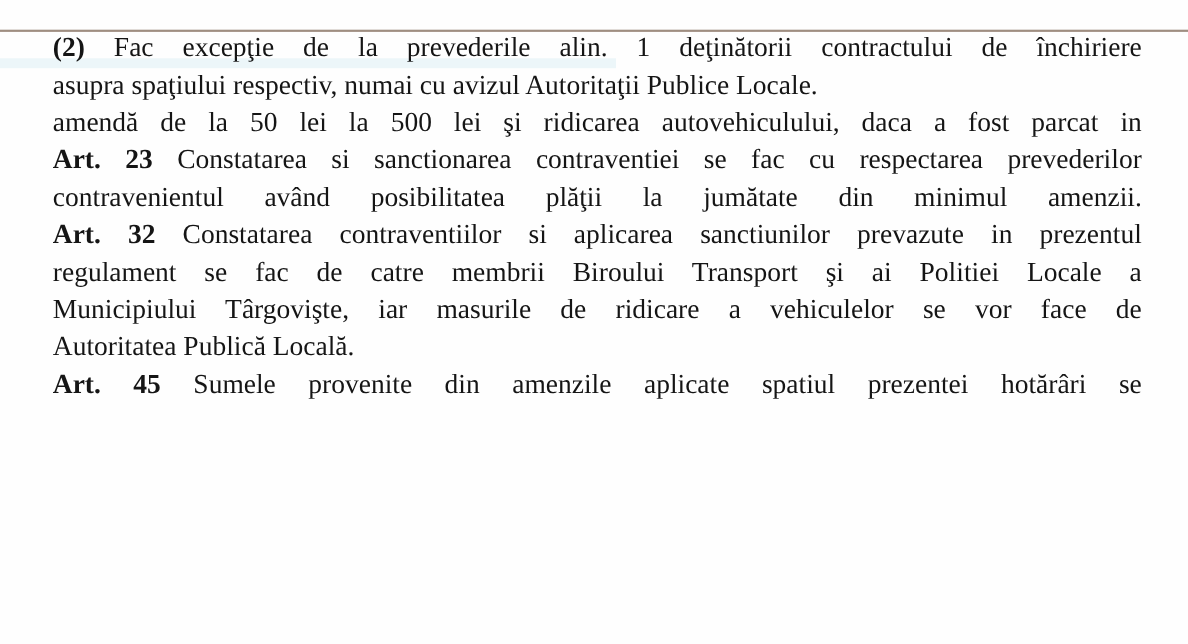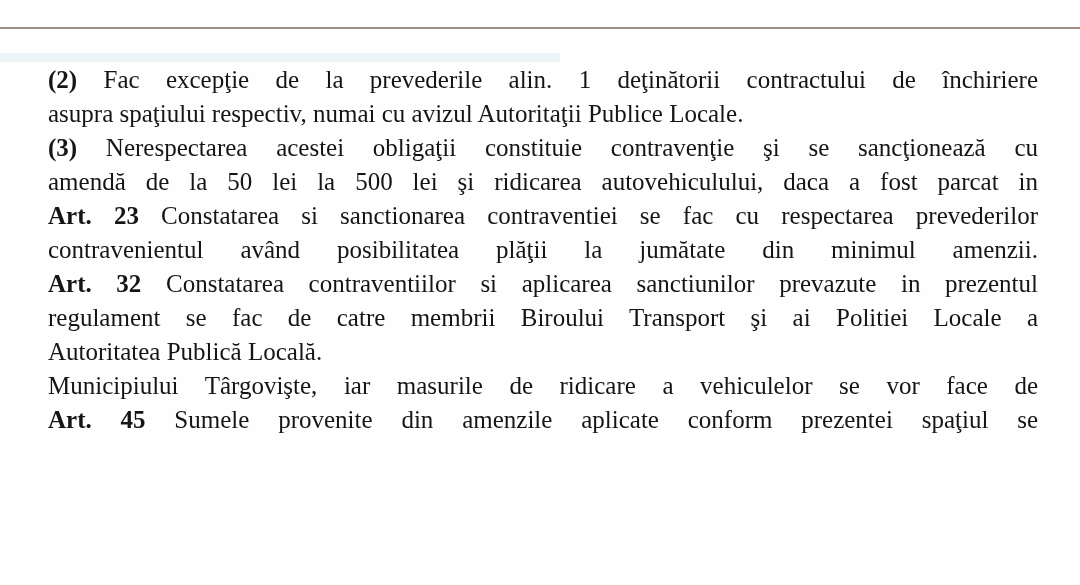--- a/index.html
+++ b/index.html
@@ -31,21 +31,20 @@
     width: 560px;
     height: 9px;
     background: rgba(195, 228, 240, 0.30);
   }
   .textblock {
     position: absolute;
     top: 27px;
     left: 48px;
     width: 990px;
     color: #151515;
-    margin-top: 36px;
   }
   .line {
     font-size: 25px;
     line-height: 34px;
     text-align: justify;
     white-space: normal;
     overflow: hidden;
     max-height: 34px;
   }
   .line.jl { text-align-last: justify; }
@@ -55,23 +54,22 @@
 </head>
 <body>
 
 <div class="page">
   <div class="top-rule"></div>
   <div class="scan-band"></div>
 
   <div class="textblock">
     <div class="line jl"><span class="b">(2)</span><span> Fac excepţie de la prevederile alin. 1 deţinătorii contractului de închiriere</span></div>
     <div class="line ll"><span class="b"></span><span>asupra spaţiului respectiv, numai cu avizul Autoritaţii Publice Locale.</span></div>
-    <div class="line jl"><span class="b">(3)</span><span> Nerespectarea acestei obligaţii constituie contravenţie şi se sancţionează cu</span></div>
     <div class="line jl"><span class="b"></span><span>amendă de la 50 lei la 500 lei şi ridicarea autovehiculului, daca a fost parcat in</span></div>
     <div class="line jl"><span class="b">Art. 23</span><span> Constatarea si sanctionarea contraventiei se fac cu respectarea prevederilor</span></div>
     <div class="line jl"><span class="b"></span><span>contravenientul având posibilitatea plăţii la jumătate din minimul amenzii.</span></div>
     <div class="line jl"><span class="b">Art. 32</span><span> Constatarea contraventiilor si aplicarea sanctiunilor prevazute in prezentul</span></div>
     <div class="line jl"><span class="b"></span><span>regulament se fac de catre membrii Biroului Transport şi ai Politiei Locale a</span></div>
+    <div class="line jl"><span class="b"></span><span>Municipiului Târgovişte, iar masurile de ridicare a vehiculelor se vor face de</span></div>
     <div class="line ll"><span class="b"></span><span>Autoritatea Publică Locală.</span></div>
-    <div class="line jl"><span class="b"></span><span>Municipiului Târgovişte, iar masurile de ridicare a vehiculelor se vor face de</span></div>
-    <div class="line jl"><span class="b">Art. 45</span><span> Sumele provenite din amenzile aplicate conform prezentei spaţiul se</span></div>
+    <div class="line jl"><span class="b">Art. 45</span><span> Sumele provenite din amenzile aplicate spatiul prezentei hotărâri se</span></div>
   </div>
 </div>
 
 </body></html>

